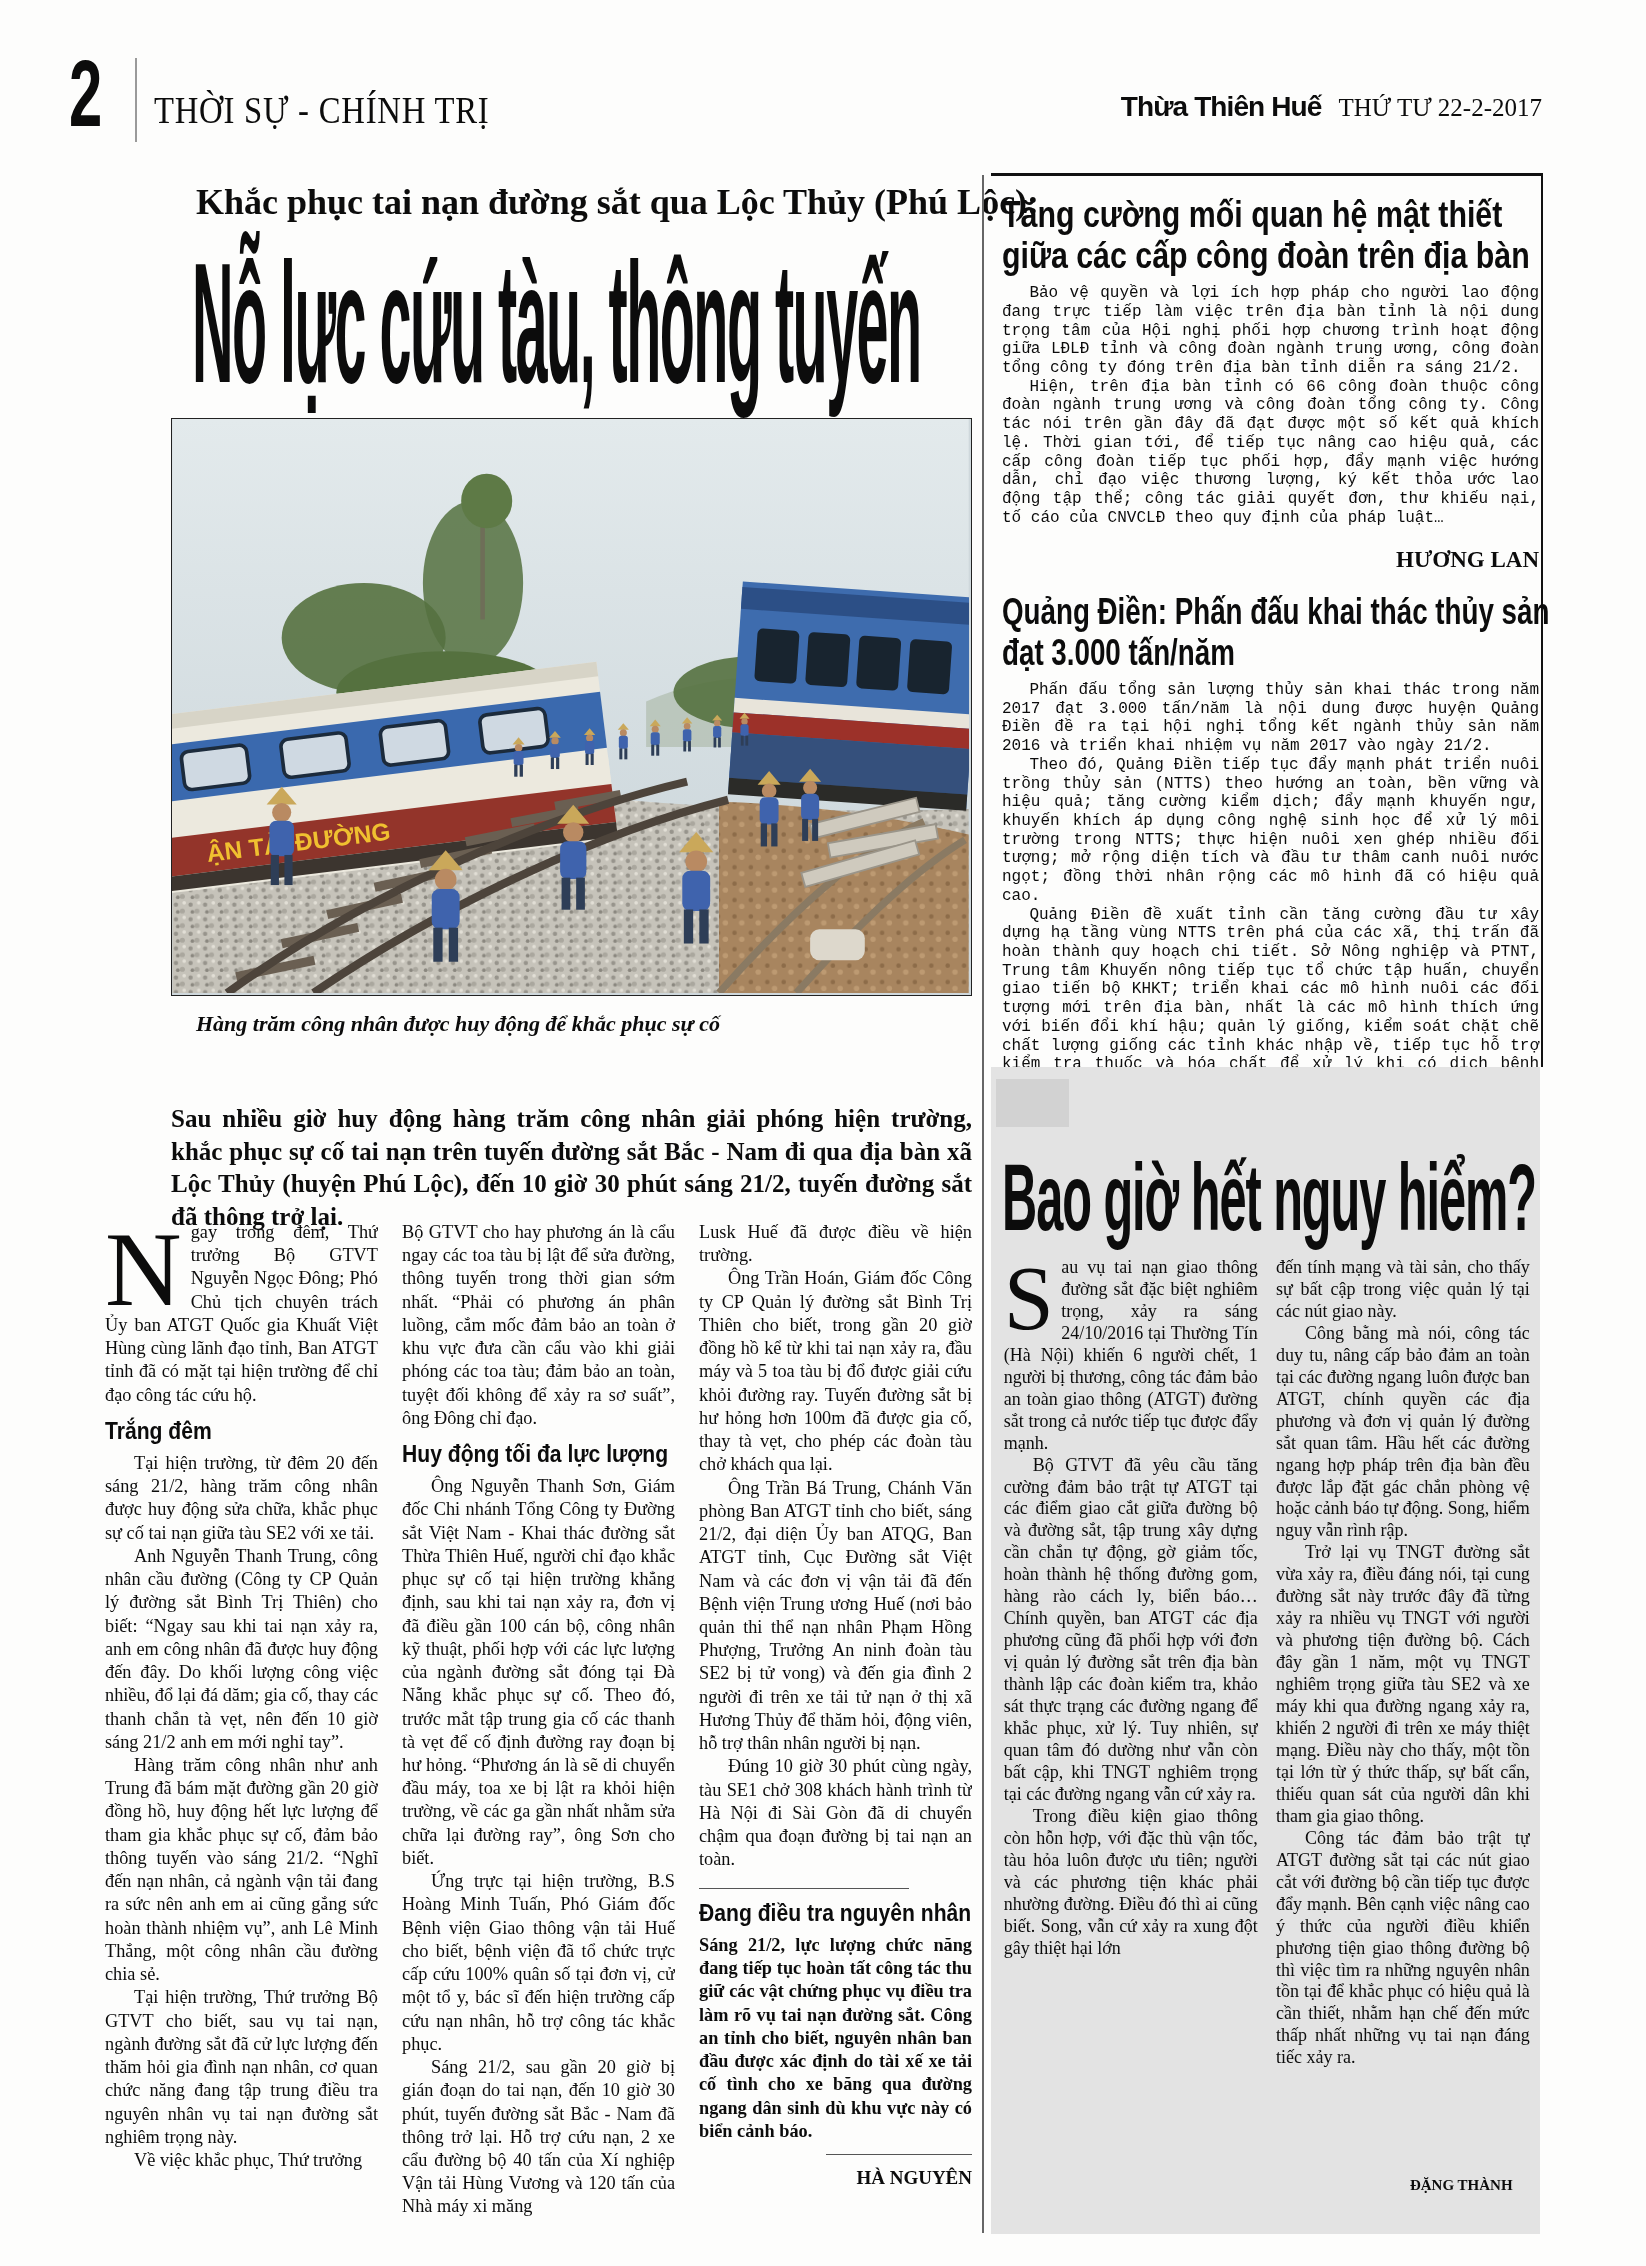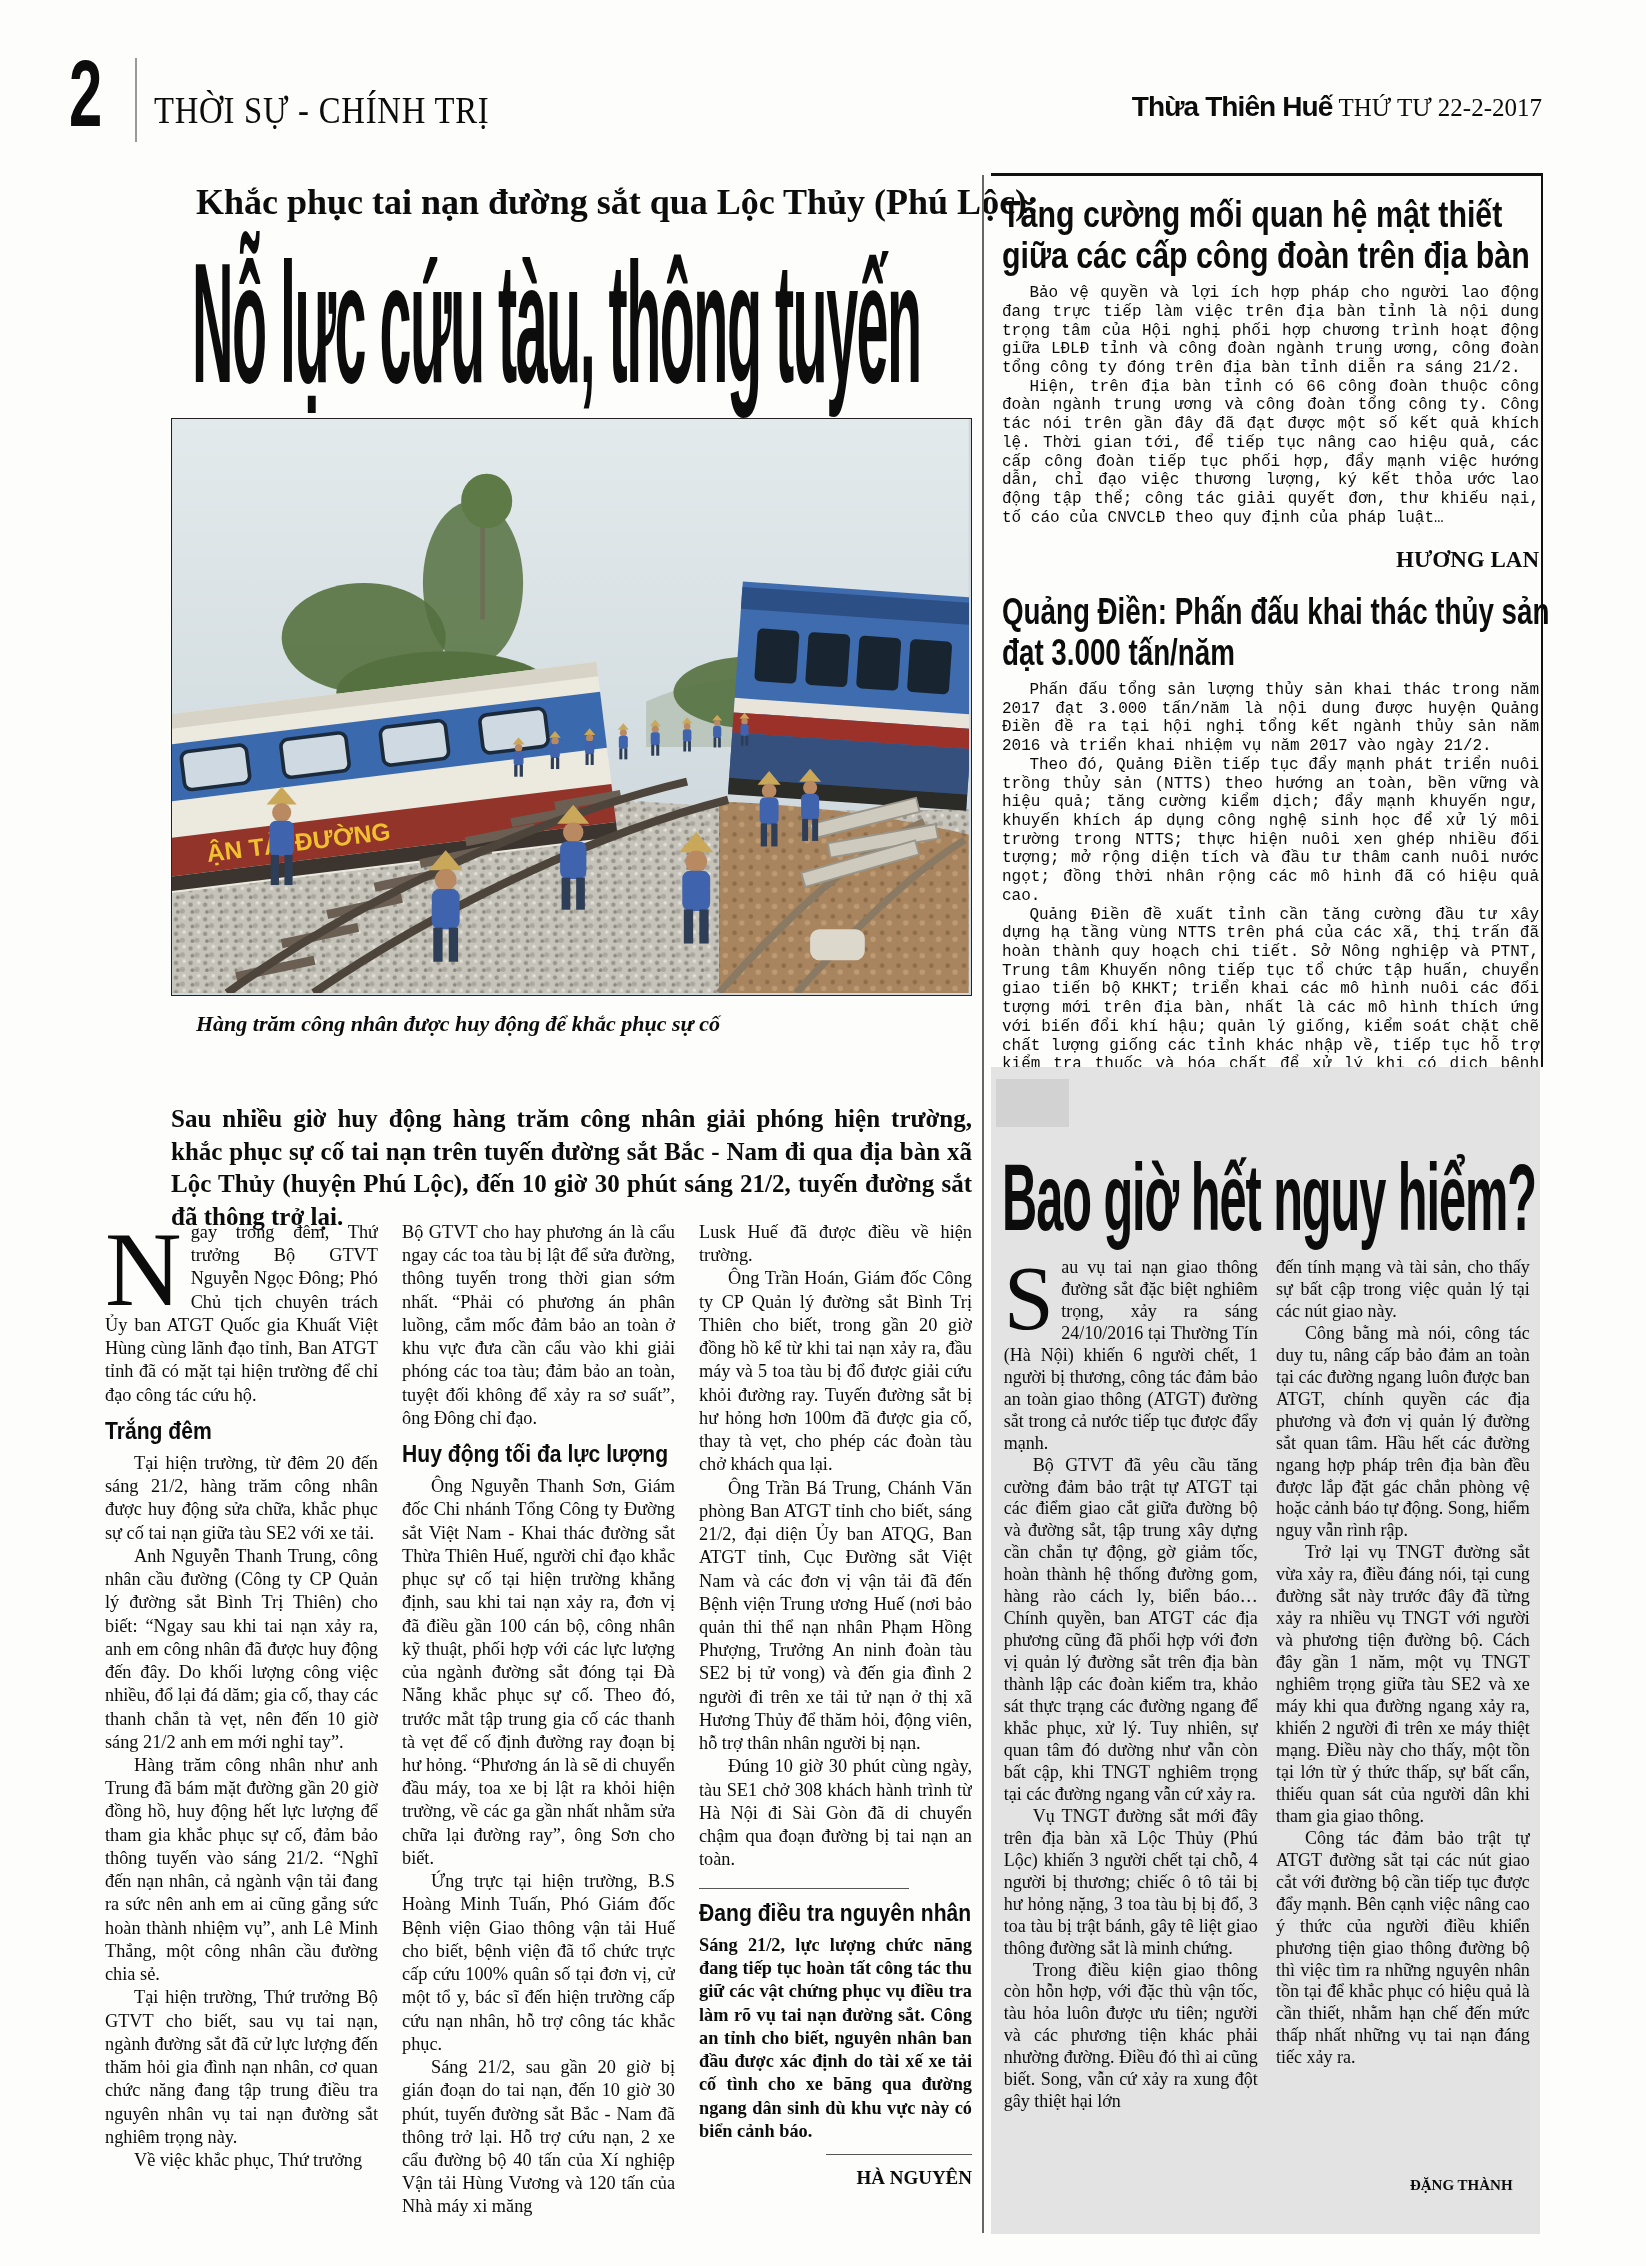--- a/index.html
+++ b/index.html
@@ -5,21 +5,21 @@
   html,body{margin:0;padding:0;background:#888;}
   #page{position:relative;width:1647px;height:2267px;background:#fdfdfc;overflow:hidden;
         font-family:"Liberation Serif",serif;color:#0c0c0c;margin:0 auto;}
   
   .hdr-num{position:absolute;left:69px;top:46px;font-family:"Liberation Sans",sans-serif;
            font-weight:bold;font-size:88px;line-height:1;transform:scale(.68,1.08);transform-origin:left top;}
   .hdr-bar{position:absolute;left:135px;top:58px;width:1.8px;height:84px;background:#9a9a9a;}
   .hdr-sec{position:absolute;left:154px;top:88px;font-size:38px;letter-spacing:0.9px;white-space:nowrap;
            transform:scaleX(.86);transform-origin:left;}
   .hdr-right{position:absolute;left:1215px;top:91px;width:327px;display:flex;justify-content:flex-end;
-             align-items:baseline;gap:6px;white-space:nowrap;}
+             align-items:baseline;gap:17px;white-space:nowrap;}
   .hdr-brand{font-family:"Liberation Sans",sans-serif;font-weight:bold;font-size:28px;letter-spacing:-0.9px;}
   .hdr-date{font-size:25px;}
   
   .kicker{position:absolute;left:196px;top:181px;font-weight:bold;font-size:36px;white-space:nowrap;}
   .big-hl{position:absolute;left:192px;top:221px;width:786px;height:196px;}
   .big-hl span{display:inline-block;font-family:"Liberation Sans",sans-serif;font-weight:bold;
                font-size:137px;line-height:1.2;white-space:nowrap;letter-spacing:-3.7px;
                transform:scale(.42,1.25);transform-origin:left top;}
   .photo{position:absolute;left:171px;top:418px;width:799px;height:576px;border:0.9px solid #222;background:#cfd8dc;}
   .caption{position:absolute;left:196px;top:1011px;font-size:22px;font-weight:bold;font-style:italic;}
@@ -274,21 +274,20 @@
   <div class="op">
     <div class="op-bar-light"></div>
     <div class="op-hl"><span>Bao giờ hết nguy hiểm?</span></div>
     <div class="op-cols">
       <div class="op-col">
         <p class="first">
           <span class="dropcap">S</span><span>au vụ tai nạn giao thông đường sắt đặc biệt nghiêm trọng, xảy ra sáng 24/10/2016 tại Thường Tín (Hà Nội) khiến 6 người chết, 1 người bị thương, công tác đảm bảo an toàn giao thông (ATGT) đường sắt trong cả nước tiếp tục được đẩy mạnh.</span>
         </p>
         <div>
             <p class="para">Bộ GTVT đã yêu cầu tăng cường đảm bảo trật tự ATGT tại các điểm giao cắt giữa đường bộ và đường sắt, tập trung xây dựng cần chắn tự động, gờ giảm tốc, hoàn thành hệ thống đường gom, hàng rào cách ly, biển báo… Chính quyền, ban ATGT các địa phương cũng đã phối hợp với đơn vị quản lý đường sắt trên địa bàn thành lập các đoàn kiểm tra, khảo sát thực trạng các đường ngang để khắc phục, xử lý. Tuy nhiên, sự quan tâm đó dường như vẫn còn bất cập, khi TNGT nghiêm trọng tại các đường ngang vẫn cứ xảy ra.</p>
-            <p class="para">Vụ TNGT đường sắt mới đây trên địa bàn xã Lộc Thủy (Phú Lộc) khiến 3 người chết tại chỗ, 4 người bị thương; chiếc ô tô tải bị hư hỏng nặng, 3 toa tàu bị bị đổ, 3 toa tàu bị trật bánh, gây tê liệt giao thông đường sắt là minh chứng.</p>
             <p class="para">Trong điều kiện giao thông còn hỗn hợp, với đặc thù vận tốc, tàu hỏa luôn được ưu tiên; người và các phương tiện khác phải nhường đường. Điều đó thì ai cũng biết. Song, vẫn cứ xảy ra xung đột gây thiệt hại lớn</p>
           </div>
       </div>
       <div class="op-col">
         <div>
             <p class="first">đến tính mạng và tài sản, cho thấy sự bất cập trong việc quản lý tại các nút giao này.</p>
             <p class="para">Công bằng mà nói, công tác duy tu, nâng cấp bảo đảm an toàn tại các đường ngang luôn được ban ATGT, chính quyền các địa phương và đơn vị quản lý đường sắt quan tâm. Hầu hết các đường ngang hợp pháp trên địa bàn đều được lắp đặt gác chắn phòng vệ hoặc cảnh báo tự động. Song, hiểm nguy vẫn rình rập.</p>
             <p class="para">Trở lại vụ TNGT đường sắt vừa xảy ra, điều đáng nói, tại cung đường sắt này trước đây đã từng xảy ra nhiều vụ TNGT với người và phương tiện đường bộ. Cách đây gần 1 năm, một vụ TNGT nghiêm trọng giữa tàu SE2 và xe máy khi qua đường ngang xảy ra, khiến 2 người đi trên xe máy thiệt mạng. Điều này cho thấy, một tồn tại lớn từ ý thức thấp, sự bất cẩn, thiếu quan sát của người dân khi tham gia giao thông.</p>
             <p class="para">Công tác đảm bảo trật tự ATGT đường sắt tại các nút giao cắt với đường bộ cần tiếp tục được đẩy mạnh. Bên cạnh việc nâng cao ý thức của người điều khiển phương tiện giao thông đường bộ thì việc tìm ra những nguyên nhân tồn tại để khắc phục có hiệu quả là cần thiết, nhằm hạn chế đến mức thấp nhất những vụ tai nạn đáng tiếc xảy ra.</p>
           </div>

